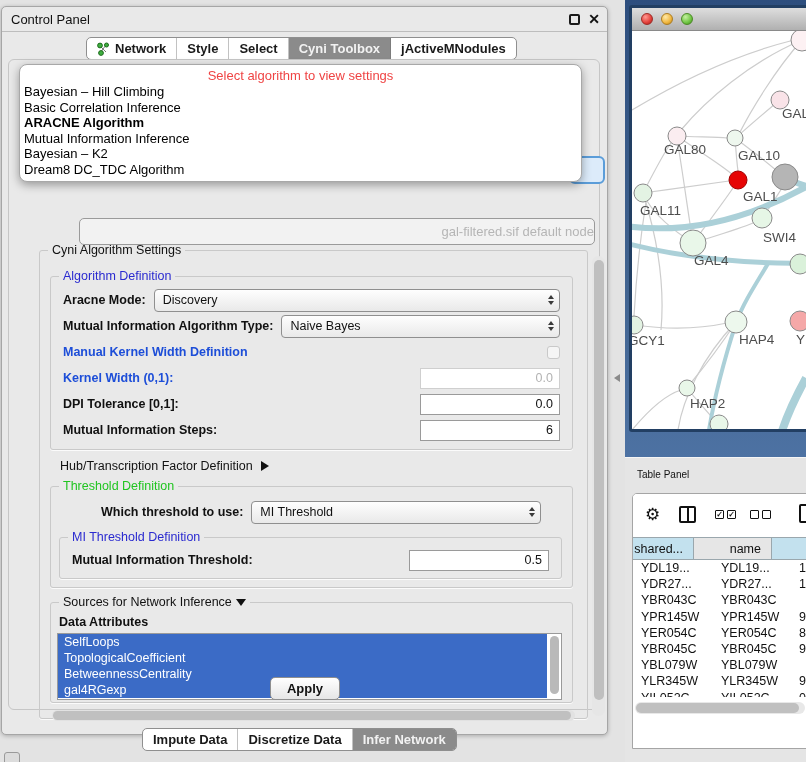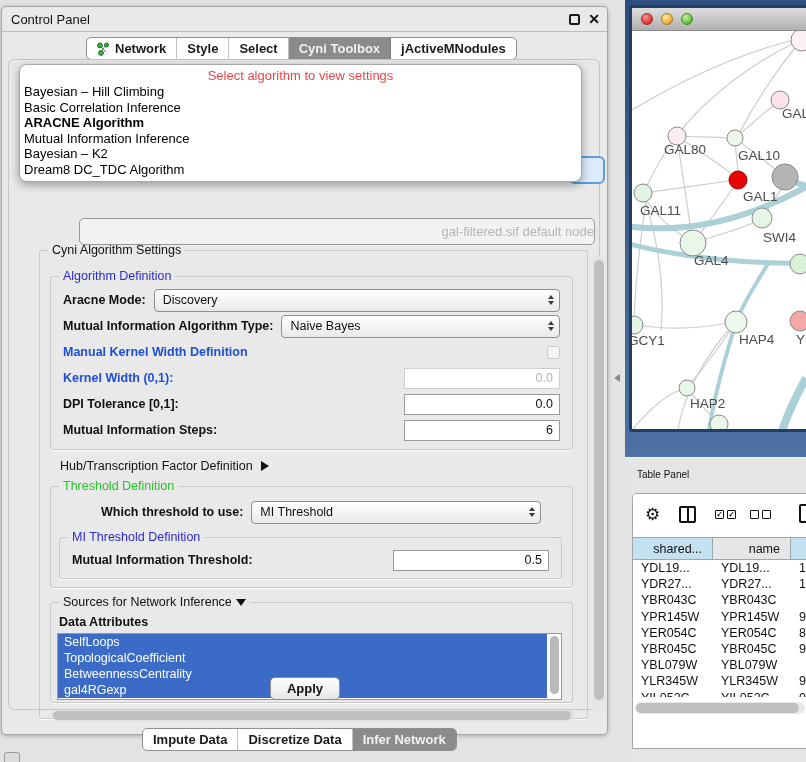--- a/index.html
+++ b/index.html
@@ -64,21 +64,21 @@
 
   .combo { flex:1; display:flex; align-items:center; justify-content:space-between; height:23px;
     border:1px solid #8f8f8f; border-radius:4px; background:linear-gradient(#fefefe,#e9e9e9);
     font-size:12.5px; padding-left:8px; }
   .combo.fix { flex:none; }
   .combo-btn { width:17px; height:100%; display:flex; flex-direction:column; align-items:center;
     justify-content:center; gap:2px; }
   .tri-up { width:0; height:0; border:3.5px solid transparent; border-bottom:4.5px solid #3a3a3a; border-top:none; }
   .tri-dn { width:0; height:0; border:3.5px solid transparent; border-top:4.5px solid #3a3a3a; border-bottom:none; }
 
-  .field { width:156px; height:21px; border:1px solid #9a9a9a; background:#fff; font-size:12.5px;
+  .field { width:140px; height:21px; border:1px solid #9a9a9a; background:#fff; font-size:12.5px;
     display:flex; align-items:center; justify-content:flex-end; padding-right:6px; }
   .field.dis { border-color:#cfcfcf; color:#b3b3b3; }
 
   .chk { width:13px; height:13px; border:1px solid #c9c9c9; border-radius:3px; background:#f5f5f5; }
 
   .hub-row { display:flex; align-items:center; gap:8px; padding:9px 0 0 12px; font-size:12.5px; }
   .tri-right { width:0; height:0; border:5px solid transparent; border-left:8px solid #111; border-right:none; }
   .tri-down-s { width:0; height:0; border:5px solid transparent; border-top:7px solid #111; border-bottom:none; display:inline-block; margin-left:4px; vertical-align:middle; }
 
   .attr-lbl { font-weight:bold; font-size:12.5px; padding:10px 0 4px 8px; }
@@ -121,21 +121,21 @@
     background:#fff; border:1px solid #a5a5a5; border-radius:5px 0 0 0; overflow:hidden; }
   .tp-toolbar { height:43px; position:relative; background:#fff; }
   .ico-gear { position:absolute; left:12px; top:12px; font-size:17px; color:#111; line-height:17px; }
   .ico-cols { position:absolute; left:46px; top:12px; width:17px; height:17px; border:2px solid #111; border-radius:2px; }
   .ico-cols::after { content:""; position:absolute; left:5.5px; top:0; width:2px; height:13px; background:#111; }
   .chk-pair { position:absolute; top:16px; display:flex; gap:3px; }
   .chk-pair .b { width:9px; height:9px; border:1.5px solid #111; border-radius:1px; font-size:8px; line-height:8px; font-weight:bold; text-align:center; color:#111; }
   .ico-doc { position:absolute; left:166px; top:10px; width:16px; height:19px; border:2px solid #111; border-radius:2px; background:#fff; }
   .tp-header { display:flex; height:23px; border-top:1px solid #9aa7ad; border-bottom:1px solid #9aa7ad; }
   .th { font-size:12.5px; display:flex; align-items:center; justify-content:flex-end; padding-right:10px; border-right:1px solid #9aa7ad; }
-  .th.c1 { width:80px; background:#c3e1ee; }
+  .th.c1 { width:61px; background:#c3e1ee; }
   .th.c2 { width:78px; background:#e6e6e6; }
   .th.c3 { flex:1; background:#c3e1ee; }
   .tp-rows { height:137px; overflow:hidden; }
   .trow { display:flex; height:16.2px; font-size:12.5px; background:#fff; }
   .td { display:flex; align-items:center; padding-left:8px; overflow:hidden; white-space:nowrap; }
   .td.c1 { width:80px; } .td.c2 { width:78px; } .td.c3 { flex:1; }
   .tp-hscroll { margin:5px 2px 0 2px; height:12px; background:#e8e8e8; border-radius:6px; position:relative; }
   .tp-hscroll .thumb { position:absolute; left:1px; top:1px; width:96%; height:10px; background:#c0c0c0; border-radius:5px; }
 </style>
 </head>

